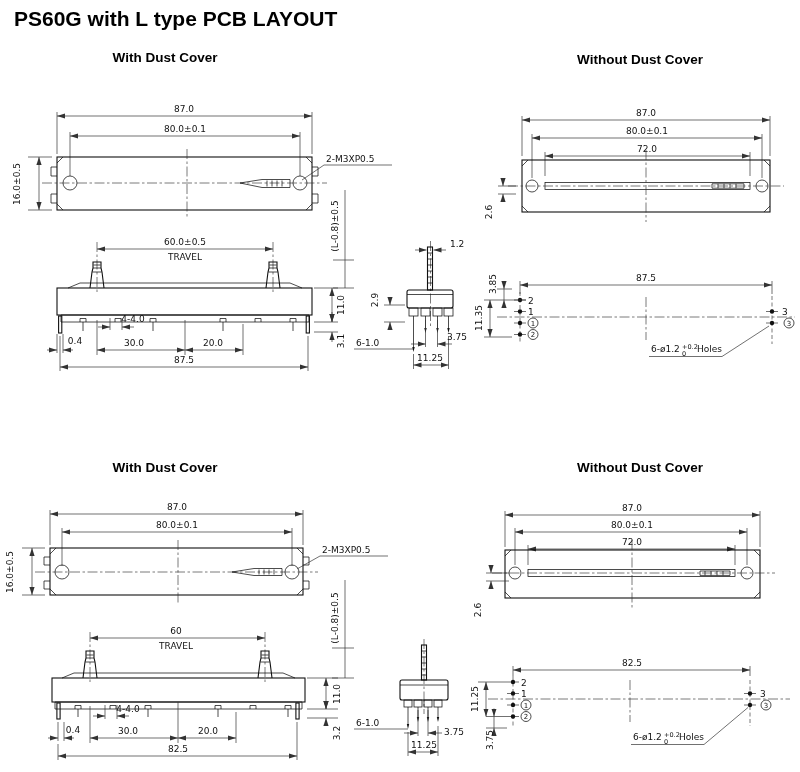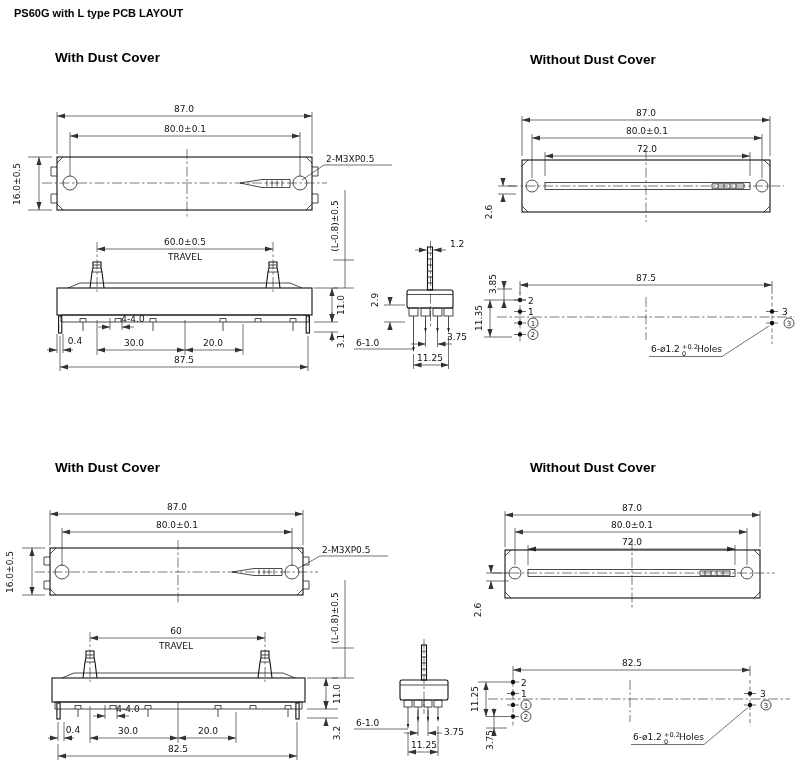--- a/index.html
+++ b/index.html
@@ -1,20 +1,20 @@
 <!DOCTYPE html>
 <html><head>
 <meta charset="utf-8">
 <style>
   html,body{margin:0;padding:0;background:#fff;}
   .page{position:relative;width:800px;height:772px;background:#fff;overflow:hidden;
         font-family:"Liberation Sans",sans-serif;}
   .abs{position:absolute;}
-  .title{font-weight:bold;font-size:11px;color:#000;white-space:nowrap;}
-  .heading{font-weight:bold;font-size:13.5px;color:#000;width:220px;}
+  .title{font-weight:bold;font-size:21px;color:#000;white-space:nowrap;}
+  .heading{font-weight:bold;font-size:13.5px;color:#000;text-align:center;width:220px;}
   svg{position:absolute;left:0;top:0;}
   svg text{font-family:"DejaVu Sans","Liberation Sans",sans-serif;font-size:9px;fill:#111;}
   .tm{text-anchor:middle;}
   .ts{font-size:6.5px;}
   .tc{font-size:7px;text-anchor:middle;}
   .o  {fill:none;stroke:#111;stroke-width:1.1;}
   .t  {fill:none;stroke:#111;stroke-width:0.75;}
   .d  {fill:none;stroke:#333;stroke-width:0.7;}
   .cl {fill:none;stroke:#333;stroke-width:0.65;stroke-dasharray:10 2.5 2.5 2.5;}
   .dsh{fill:none;stroke:#333;stroke-width:0.65;stroke-dasharray:4 2.5;}

